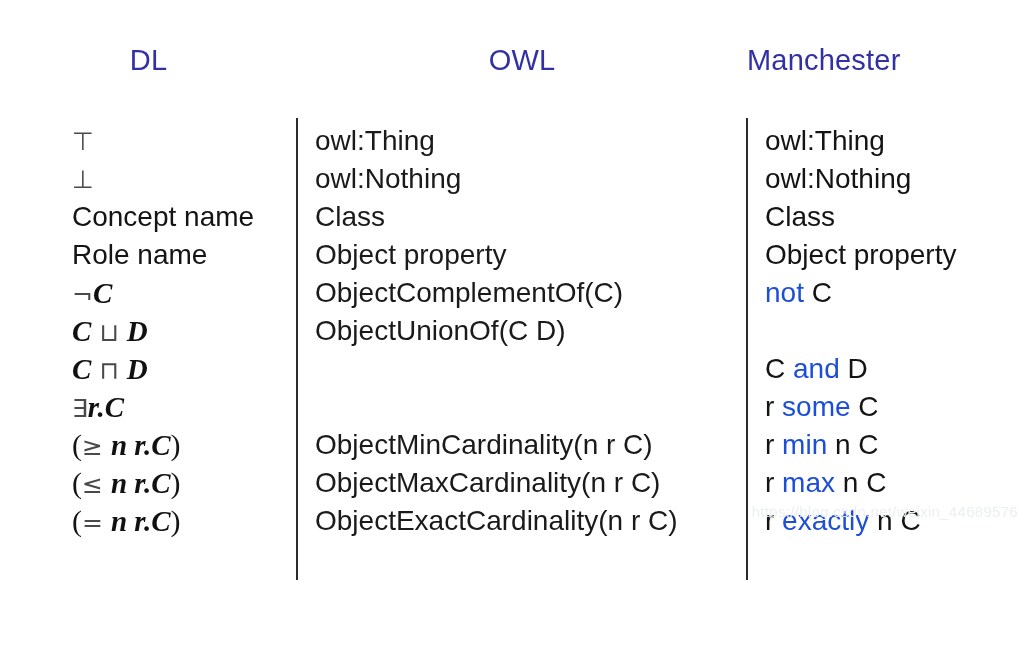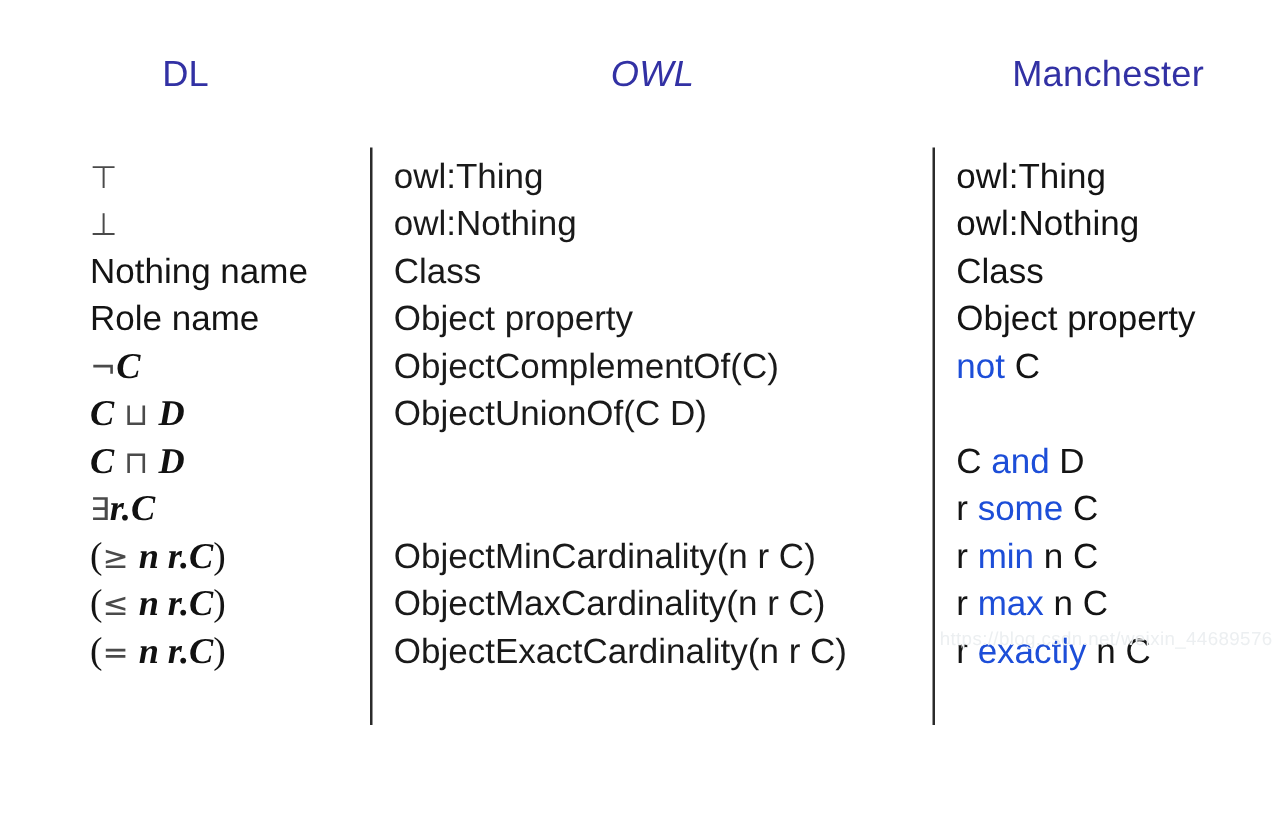--- a/index.html
+++ b/index.html
@@ -34,22 +34,22 @@
   }
   .col-header {
     position: absolute;
     font-size: 29px;
     font-weight: 400;
     color: #3231a4;
     letter-spacing: 0.2px;
     white-space: nowrap;
   }
   .col-header.dl        { left: 0;    width: 297px; text-align: center; }
-  .col-header.owl       { left: 297px; width: 450px; text-align: center; font-style: italic; }
-  .col-header.manchester{ left: 747px; width: 279px; text-align: center; }
+  .col-header.owl       { left: 297px; width: 450px; text-align: center; }
+  .col-header.manchester{ left: 747px; width: 279px; }
 
   
   .divider {
     position: absolute;
     top: 118px;
     width: 2px;
     height: 462px;
     background: #2b2b2b;
   }
   .divider.d1 { left: 296px; }
@@ -147,21 +147,21 @@
         <div class="cell dl"><span class="dl-sym">⊤</span></div>
         <div class="cell owl">owl:Thing</div>
         <div class="cell manchester"><span class="dl-plain">owl:Thing</span></div>
       </div>
       <div class="row">
         <div class="cell dl"><span class="dl-sym">⊥</span></div>
         <div class="cell owl">owl:Nothing</div>
         <div class="cell manchester"><span class="dl-plain">owl:Nothing</span></div>
       </div>
       <div class="row">
-        <div class="cell dl"><span class="dl-plain">Nothing name</span></div>
+        <div class="cell dl"><span class="dl-plain">Concept name</span></div>
         <div class="cell owl">Class</div>
         <div class="cell manchester"><span class="dl-plain">Class</span></div>
       </div>
       <div class="row">
         <div class="cell dl"><span class="dl-plain">Role name</span></div>
         <div class="cell owl">Object property</div>
         <div class="cell manchester"><span class="dl-plain">Object property</span></div>
       </div>
       <div class="row">
         <div class="cell dl"><span class="dl-sym">¬</span><span class="dl-var">C</span></div>

